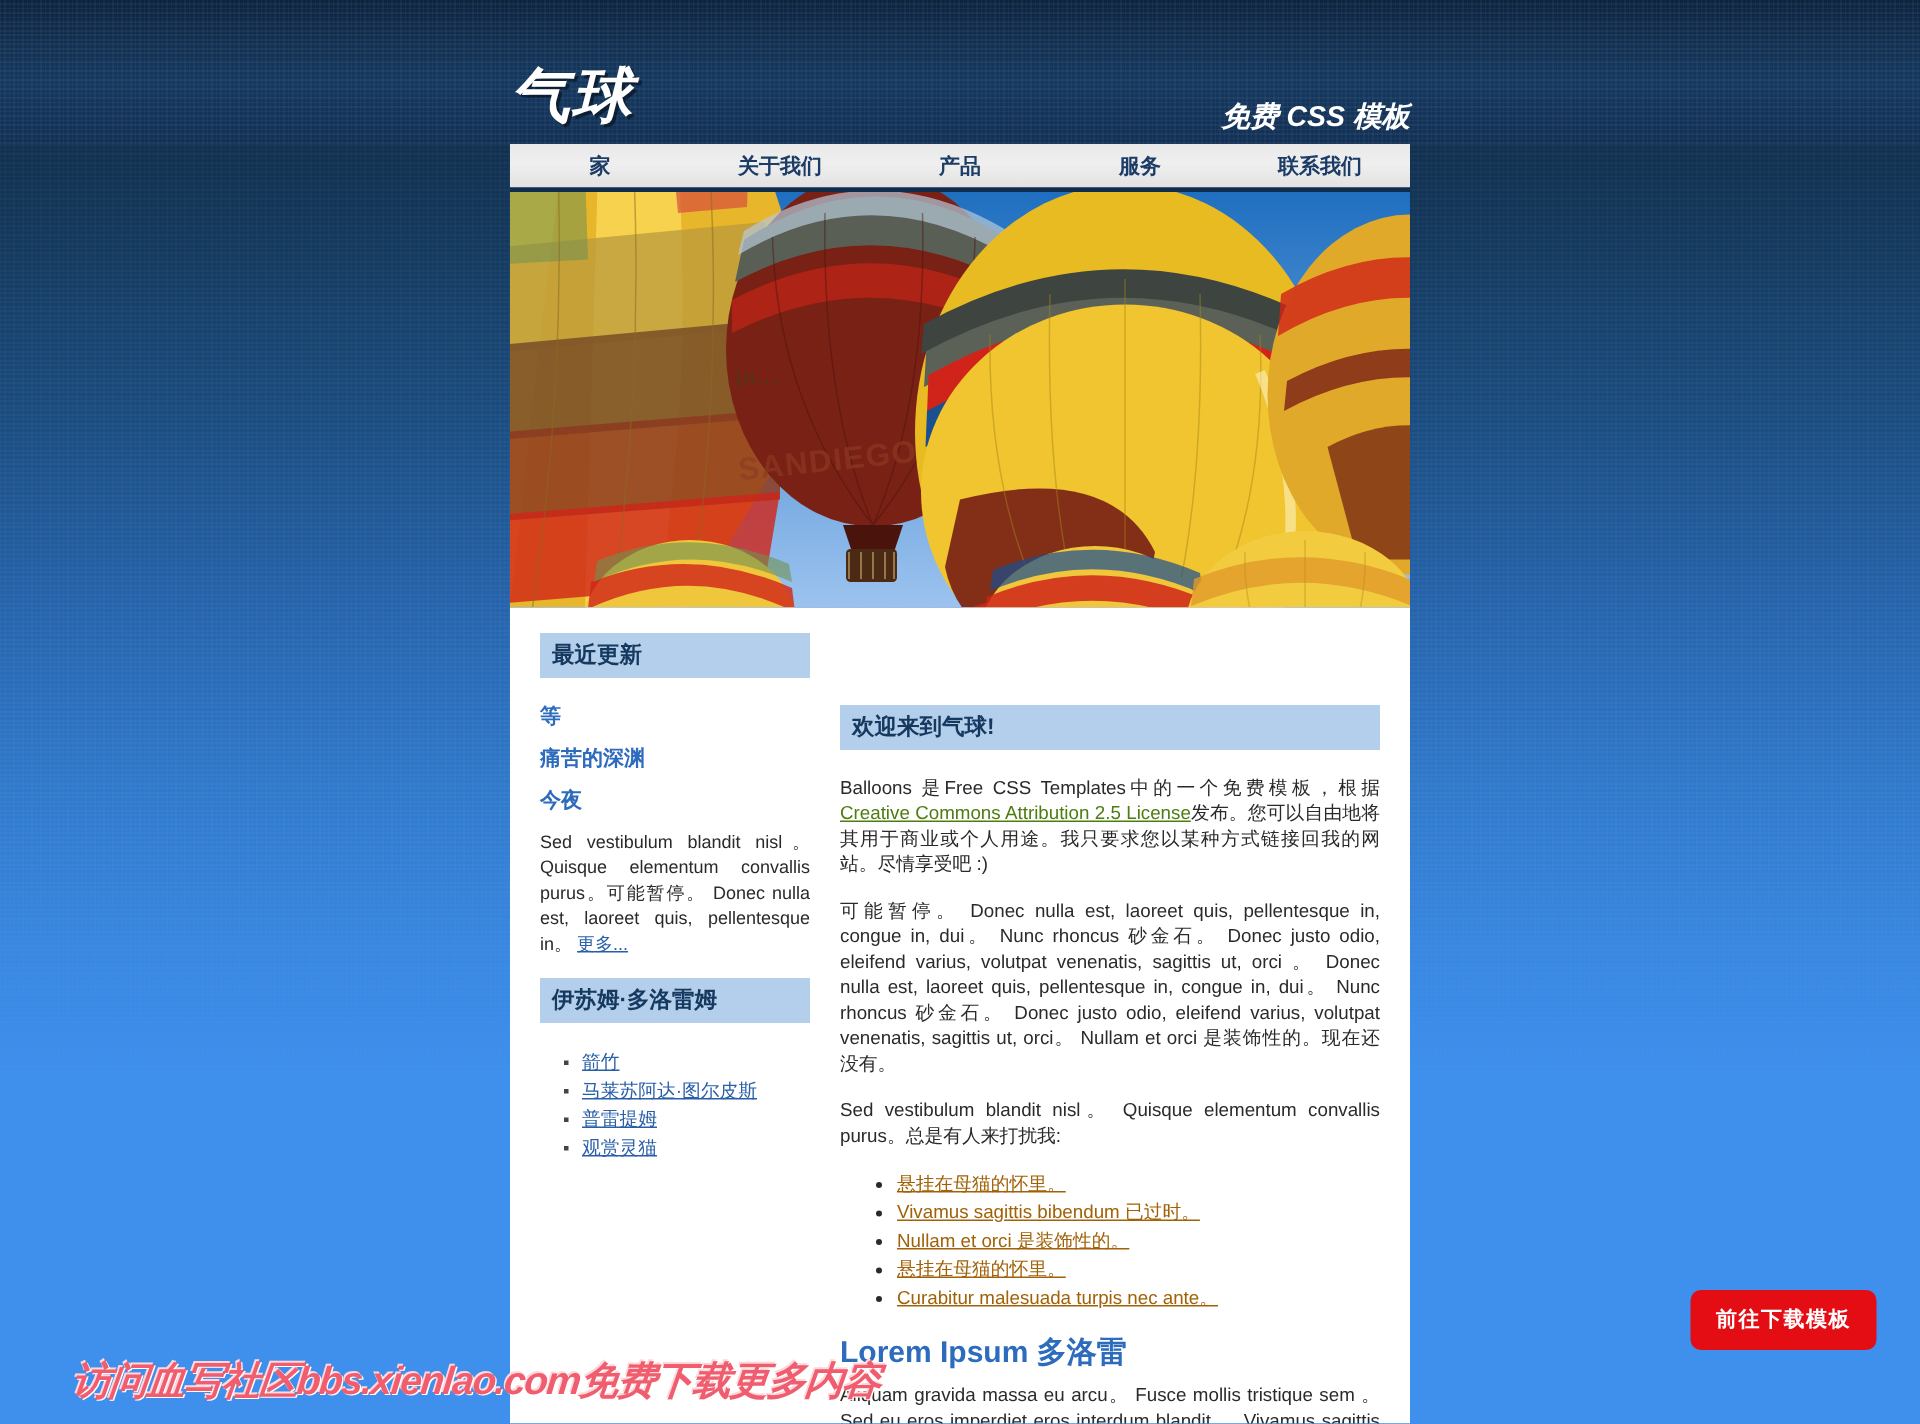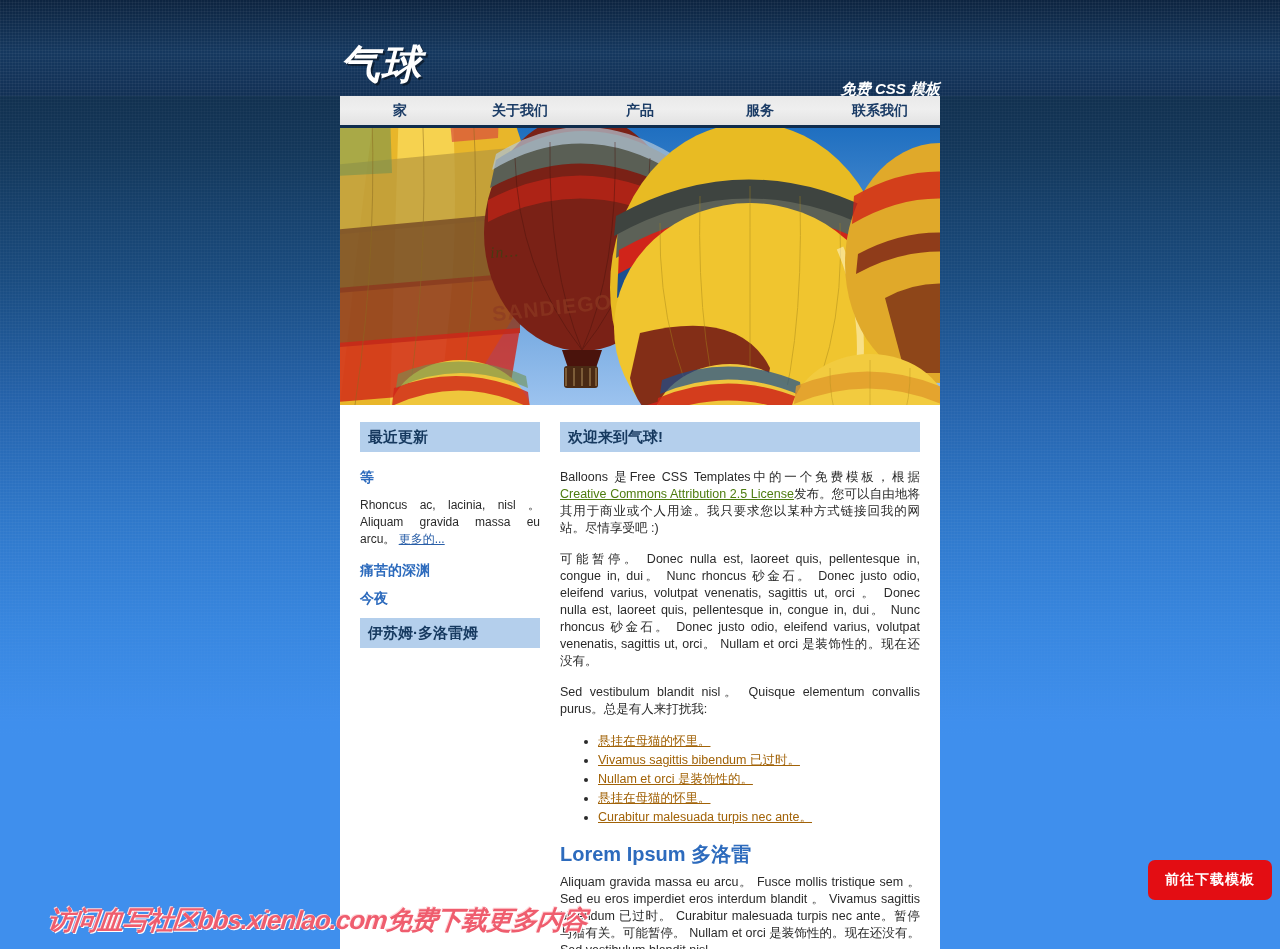--- a/index.html
+++ b/index.html
@@ -38,22 +38,22 @@
       linear-gradient(to bottom,#0d2440 0%,#15385f 55%,#123055 100%);
   }
   .header-inner{ position:relative; width:600px; margin:18px auto; height:96px;font-style:italic; }
   .logo{
     position:absolute; left:0; top:26px;
     font-size:40px; font-weight:bold; color:#ffffff; letter-spacing:1px;
     text-shadow:2px 2px 0 rgba(0,0,0,.45);
     line-height:1;
   }
   .tagline{
-    position:absolute; right:0; top:62px;
-    font-size:15px; font-weight:bold; color:#ffffff;
+    position:absolute; right:0; top:47px;
+    font-size:19px; font-weight:bold; color:#ffffff;
   }
 
   
   .nav{
     position:absolute; left:340px; top:96px; width:600px; height:32px;
     background:linear-gradient(to bottom,#e9e9e9 0%,#efefef 45%,#e2e2e2 100%);
     border-bottom:3px solid #0f2c4c;
     display:flex; align-items:center;
   }
   .nav a{
@@ -76,21 +76,21 @@
     transform:rotate(-6deg); opacity:.65;
   }
 
   
   .content{
     position:absolute; left:340px; top:405px; width:600px; height:544px;
     background:#ffffff;
     display:flex; gap:20px; padding:17px 20px 0 20px;
   }
   .col-left{ width:180px; flex:0 0 180px; }
-  .col-right{ flex:1 1 auto; }
+  .col-right{ flex:1 1 auto;margin-top:48px; }
 
   h2.bar{
     margin:0 0 17px 0; padding:6px 8px 6px 8px;
     background:#b4cfec; color:#16395f;
     font-size:15px; font-weight:bold; line-height:18px;
   }
   .col-left h2.bar{ margin-top:0; }
   .col-left h2.bar.second{ margin-top:4px; }
 
   h3{
@@ -114,21 +114,21 @@
 
   ul.links{ margin:0; padding:0 0 0 16px; list-style:none; }
   ul.links li{ font-size:12.5px; line-height:19px; position:relative; padding-left:12px; }
   ul.links li:before{
     content:""; position:absolute; left:0; top:8px; width:3px; height:3px; background:#444;
   }
   ul.links li a{ color:#2a5fa8; text-decoration:underline; }
 
   
   .dl-btn{
-    position:absolute; right:8px; top:860px; z-index:6;
+    position:absolute; right:29px; top:860px; z-index:6;
     background:#e30d13; color:#ffffff;
     font-size:14px; font-weight:bold;
     padding:11px 17px; border:none; border-radius:7px;
     cursor:pointer; letter-spacing:1px;
   }
 
   
   .watermark{
     position:absolute; left:48px; top:903px; z-index:7;
     font-size:26px; font-weight:bold; font-style:italic;
@@ -250,28 +250,34 @@
     <div class="hero-label2">SANDIEGO</div>
   </div>
 
   <div class="content">
 
     <div class="col-left">
 
       <h2 class="bar">最近更新</h2>
 
       <h3>等</h3>
-      <p><span>Rhoncus  ac, lacinia, nisl 。Aliquam gravida massa eu arcu。</span> <a class="more" href="#">更多的...</a></p>
 
       <h3>痛苦的深渊</h3>
 
       <h3>今夜</h3>
+      <p><span>Sed vestibulum blandit nisl。 Quisque elementum convallis purus。可能暂停。 Donec nulla est, laoreet quis, pellentesque in。</span> <a class="more" href="#">更多...</a></p>
 
       <h2 class="bar second">伊苏姆·多洛雷姆</h2>
 
+      <ul class="links">
+        <li><a href="#">箭竹</a></li>
+        <li><a href="#">马莱苏阿达·图尔皮斯</a></li>
+        <li><a href="#">普雷提姆</a></li>
+        <li><a href="#">观赏灵猫</a></li>
+      </ul>
     </div>
 
     <div class="col-right">
 
       <h2 class="bar">欢迎来到气球!</h2>
 
       <p><span>Balloons 是Free CSS Templates中的一个免费模板，根据</span><a class="inline" href="#">Creative Commons Attribution 2.5 License</a><span>发布。您可以自由地将其用于商业或个人用途。我只要求您以某种方式链接回我的网站。尽情享受吧 :)</span></p>
 
       <p>可能暂停。 Donec nulla est, laoreet quis, pellentesque in, congue in, dui。 Nunc rhoncus 砂金石。 Donec justo odio, eleifend varius, volutpat venenatis, sagittis ut, orci 。 Donec nulla est, laoreet quis, pellentesque in, congue in, dui。 Nunc rhoncus 砂金石。 Donec justo odio, eleifend varius, volutpat venenatis, sagittis ut, orci。 Nullam et orci 是装饰性的。现在还没有。</p>
 

